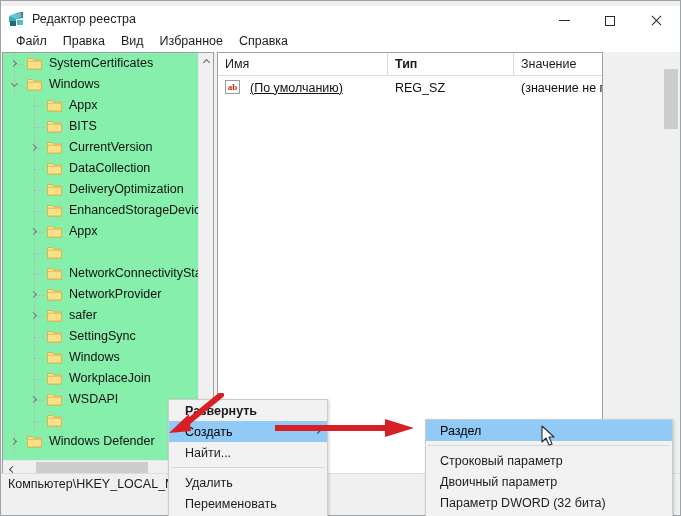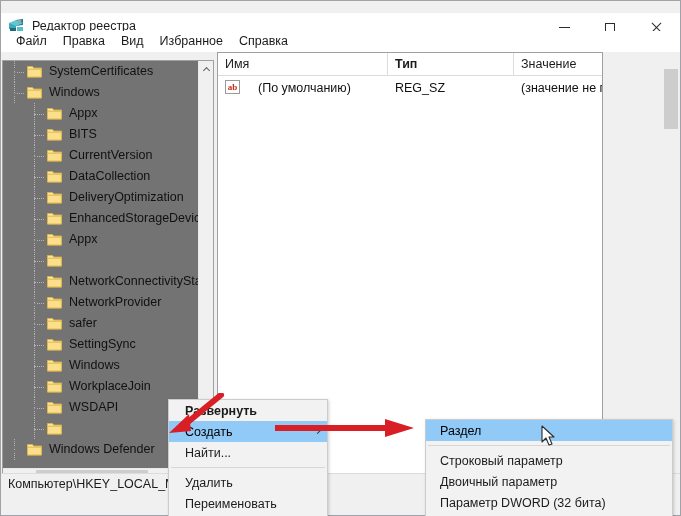--- a/index.html
+++ b/index.html
@@ -11,21 +11,21 @@
   }
   #app {
     position: relative;
     width: 681px; height: 516px;
     background: #f0f0f0;
     border: 1px solid #9fa3a7;
   }
 
   
   .titlebar {
-    position: absolute; left: 0; top: 12px; width: 679px; height: 32px;
+    position: absolute; left: 0; top: 5px; width: 679px; height: 32px;
     background: #ffffff;
     border-bottom: 1px solid #dfdfdf;
   }
   .title-icon {
     position: absolute; left: 7px; top: 6px; width: 17px; height: 17px;
   }
   .title-text {
     position: absolute; left: 31px; top: 6px;
     font-size: 12.5px; color: #1b1b1b; white-space: nowrap;
   }
@@ -60,23 +60,23 @@
 
   
   .client {
     position: absolute; left: 0; top: 51px;
     width: 679px; height: 442px;
     background: #f0f0f0;
   }
 
   
   .treepane {
-    position: absolute; left: 1px; top: 8px;
+    position: absolute; left: 1px; top: 0;
     width: 212px; height: 425px;
-    background: #737373;
+    background: #86efac;
     border: 1px solid #a0a0a0;
     overflow: hidden;
     text-align: right;
   }
   .tree {
     position: absolute; left: 0; top: 0;
     width: 196px; height: 408px;
     overflow: hidden;
   }
   .tnode {
@@ -182,21 +182,21 @@
   .vhcell.c0 { width: 170px; }
   .vhcell.c1 { width: 126px; font-weight: bold; }
   .vhcell.c2 { width: 164px; border-right: none; }
   .vrow {
     position: absolute; left: 0; top: 24px;
     width: 460px; height: 21px; display: flex; align-items: center;
   }
   .vcell {
     font-size: 12.5px; color: #111111; white-space: nowrap;
   }
-  .vcell.n0 { position: absolute; left: 40px; }
+  .vcell.n0 { position: absolute; left: 32px; text-decoration: underline; }
   .vcell.n1 { position: absolute; left: 177px; }
   .vcell.n2 { position: absolute; left: 303px; }
   .abicon {
     position: absolute; left: 7px; top: 3px;
     width: 15px; height: 14px;
     background: #ffffff; border: 1px solid #9a9a9a;
     font-size: 9px; font-weight: bold; color: #cc2b18;
     line-height: 12px; text-align: center;
     font-family: "Liberation Serif", serif;
   }

